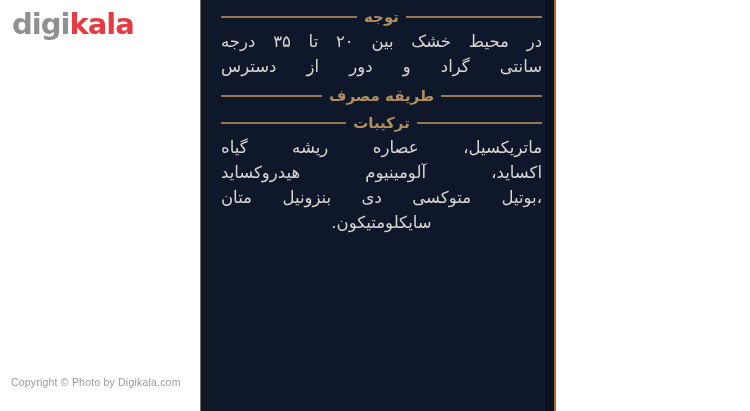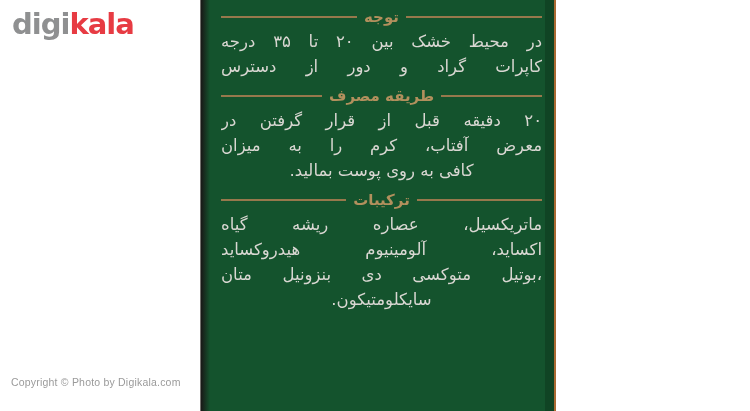--- a/index.html
+++ b/index.html
@@ -22,21 +22,21 @@
   .copyright{
     position:absolute;left:11px;top:376px;
     font-family:"Liberation Sans",sans-serif;
     font-size:10.5px;color:#9a9a9a;letter-spacing:.2px;
   }
 
   
   .package{
     position:absolute;left:200px;top:0;
     width:356px;height:411px;box-sizing:border-box;
-    background:#14532d;
+    background:#0f172a;
     border-left:1px solid #73716d;
     padding:4px 14px 16px 20px;
     direction:rtl;
   }
   .package::before{ 
     content:"";position:absolute;left:0;top:0;bottom:0;width:9px;
     background:linear-gradient(90deg,#191817,rgba(25,24,23,0));
   }
   .package::after{ 
     content:"";position:absolute;right:0;top:0;bottom:0;width:2px;
@@ -76,32 +76,27 @@
 <div class="package">
   <div class="right-shade"></div>
 
   <div class="sec-head">
     <span class="rule"></span>
     <span class="htxt">توجه</span>
     <span class="rule"></span>
   </div>
   <div class="lines">
     <div class="line">در محیط خشک بین ۲۰ تا ۳۵ درجه</div>
-    <div class="line">کاپرات گراد و دور از دسترس</div>
+    <div class="line">سانتی گراد و دور از دسترس</div>
   </div>
 
   <div class="sec-head gap">
     <span class="rule"></span>
     <span class="htxt">طریقه مصرف</span>
     <span class="rule"></span>
-  </div>
-  <div class="lines">
-    <div class="line">۲۰ دقیقه قبل از قرار گرفتن در</div>
-    <div class="line">معرض آفتاب، کرم را به میزان</div>
-    <div class="line center">کافی به روی پوست بمالید.</div>
   </div>
 
   <div class="sec-head gap">
     <span class="rule"></span>
     <span class="htxt">ترکیبات</span>
     <span class="rule"></span>
   </div>
   <div class="lines">
     <div class="line">ماتریکسیل، عصاره ریشه گیاه</div>
     <div class="line">اکساید، آلومینیوم هیدروکساید</div>

